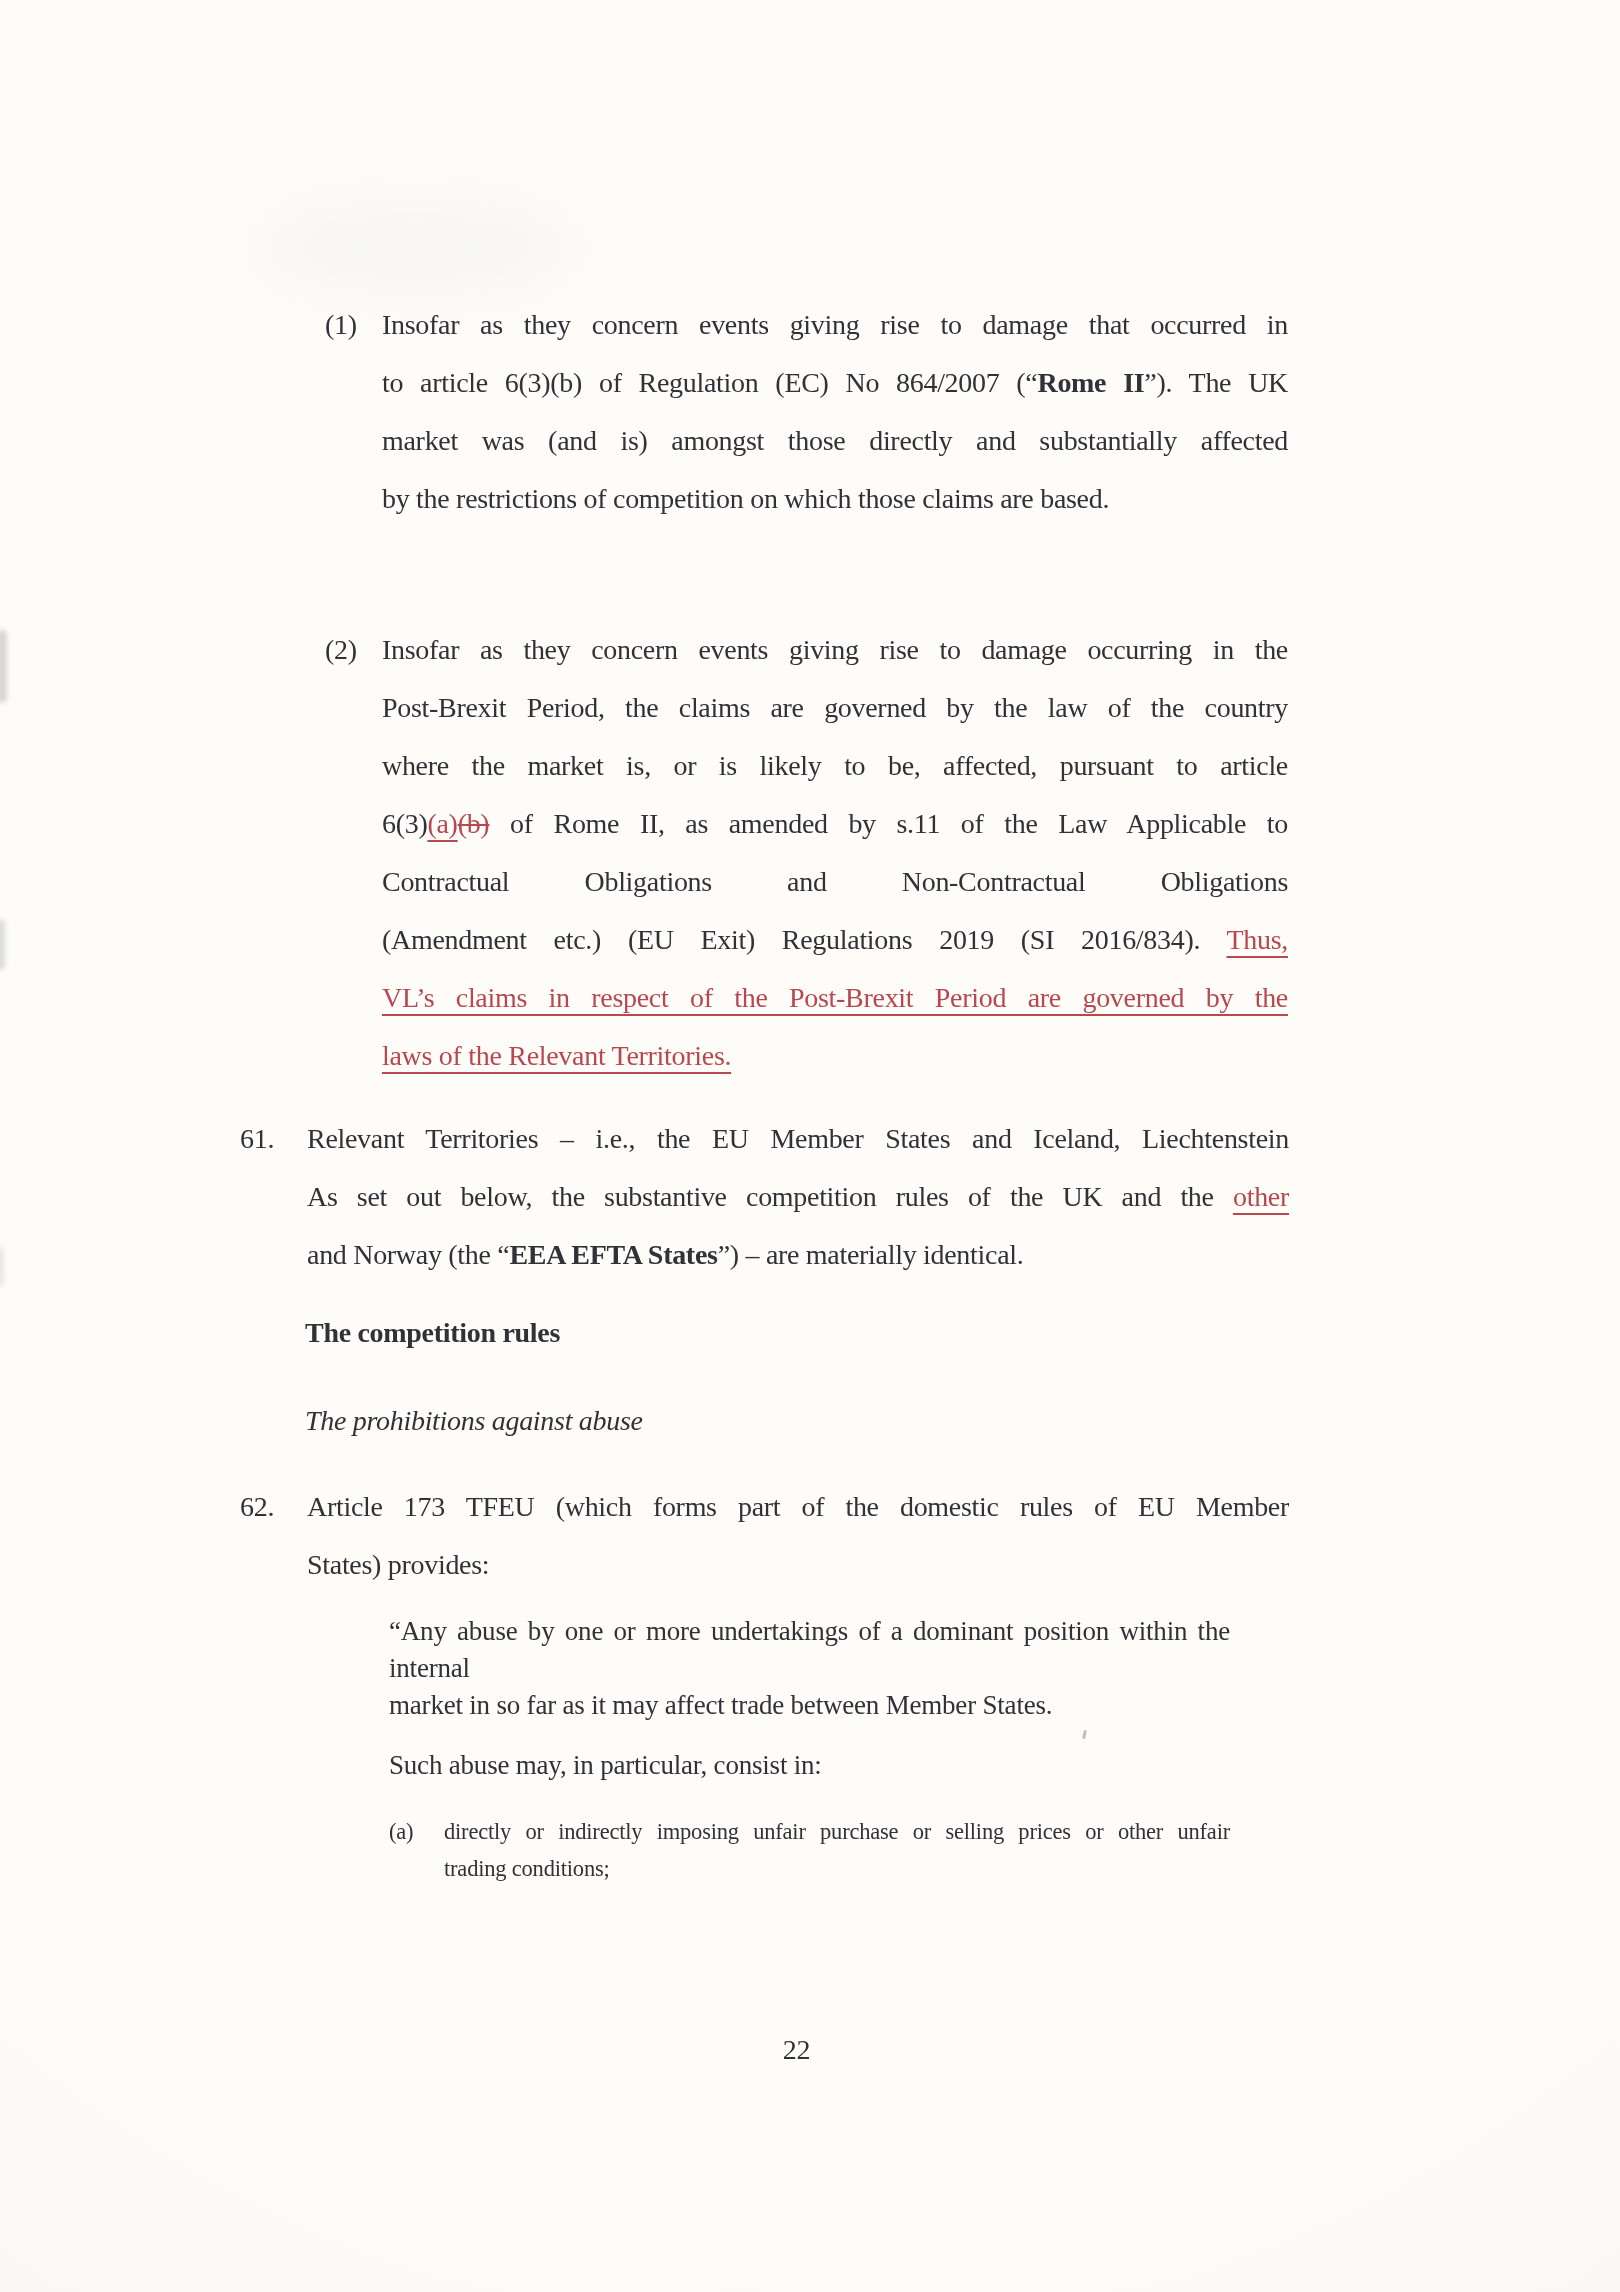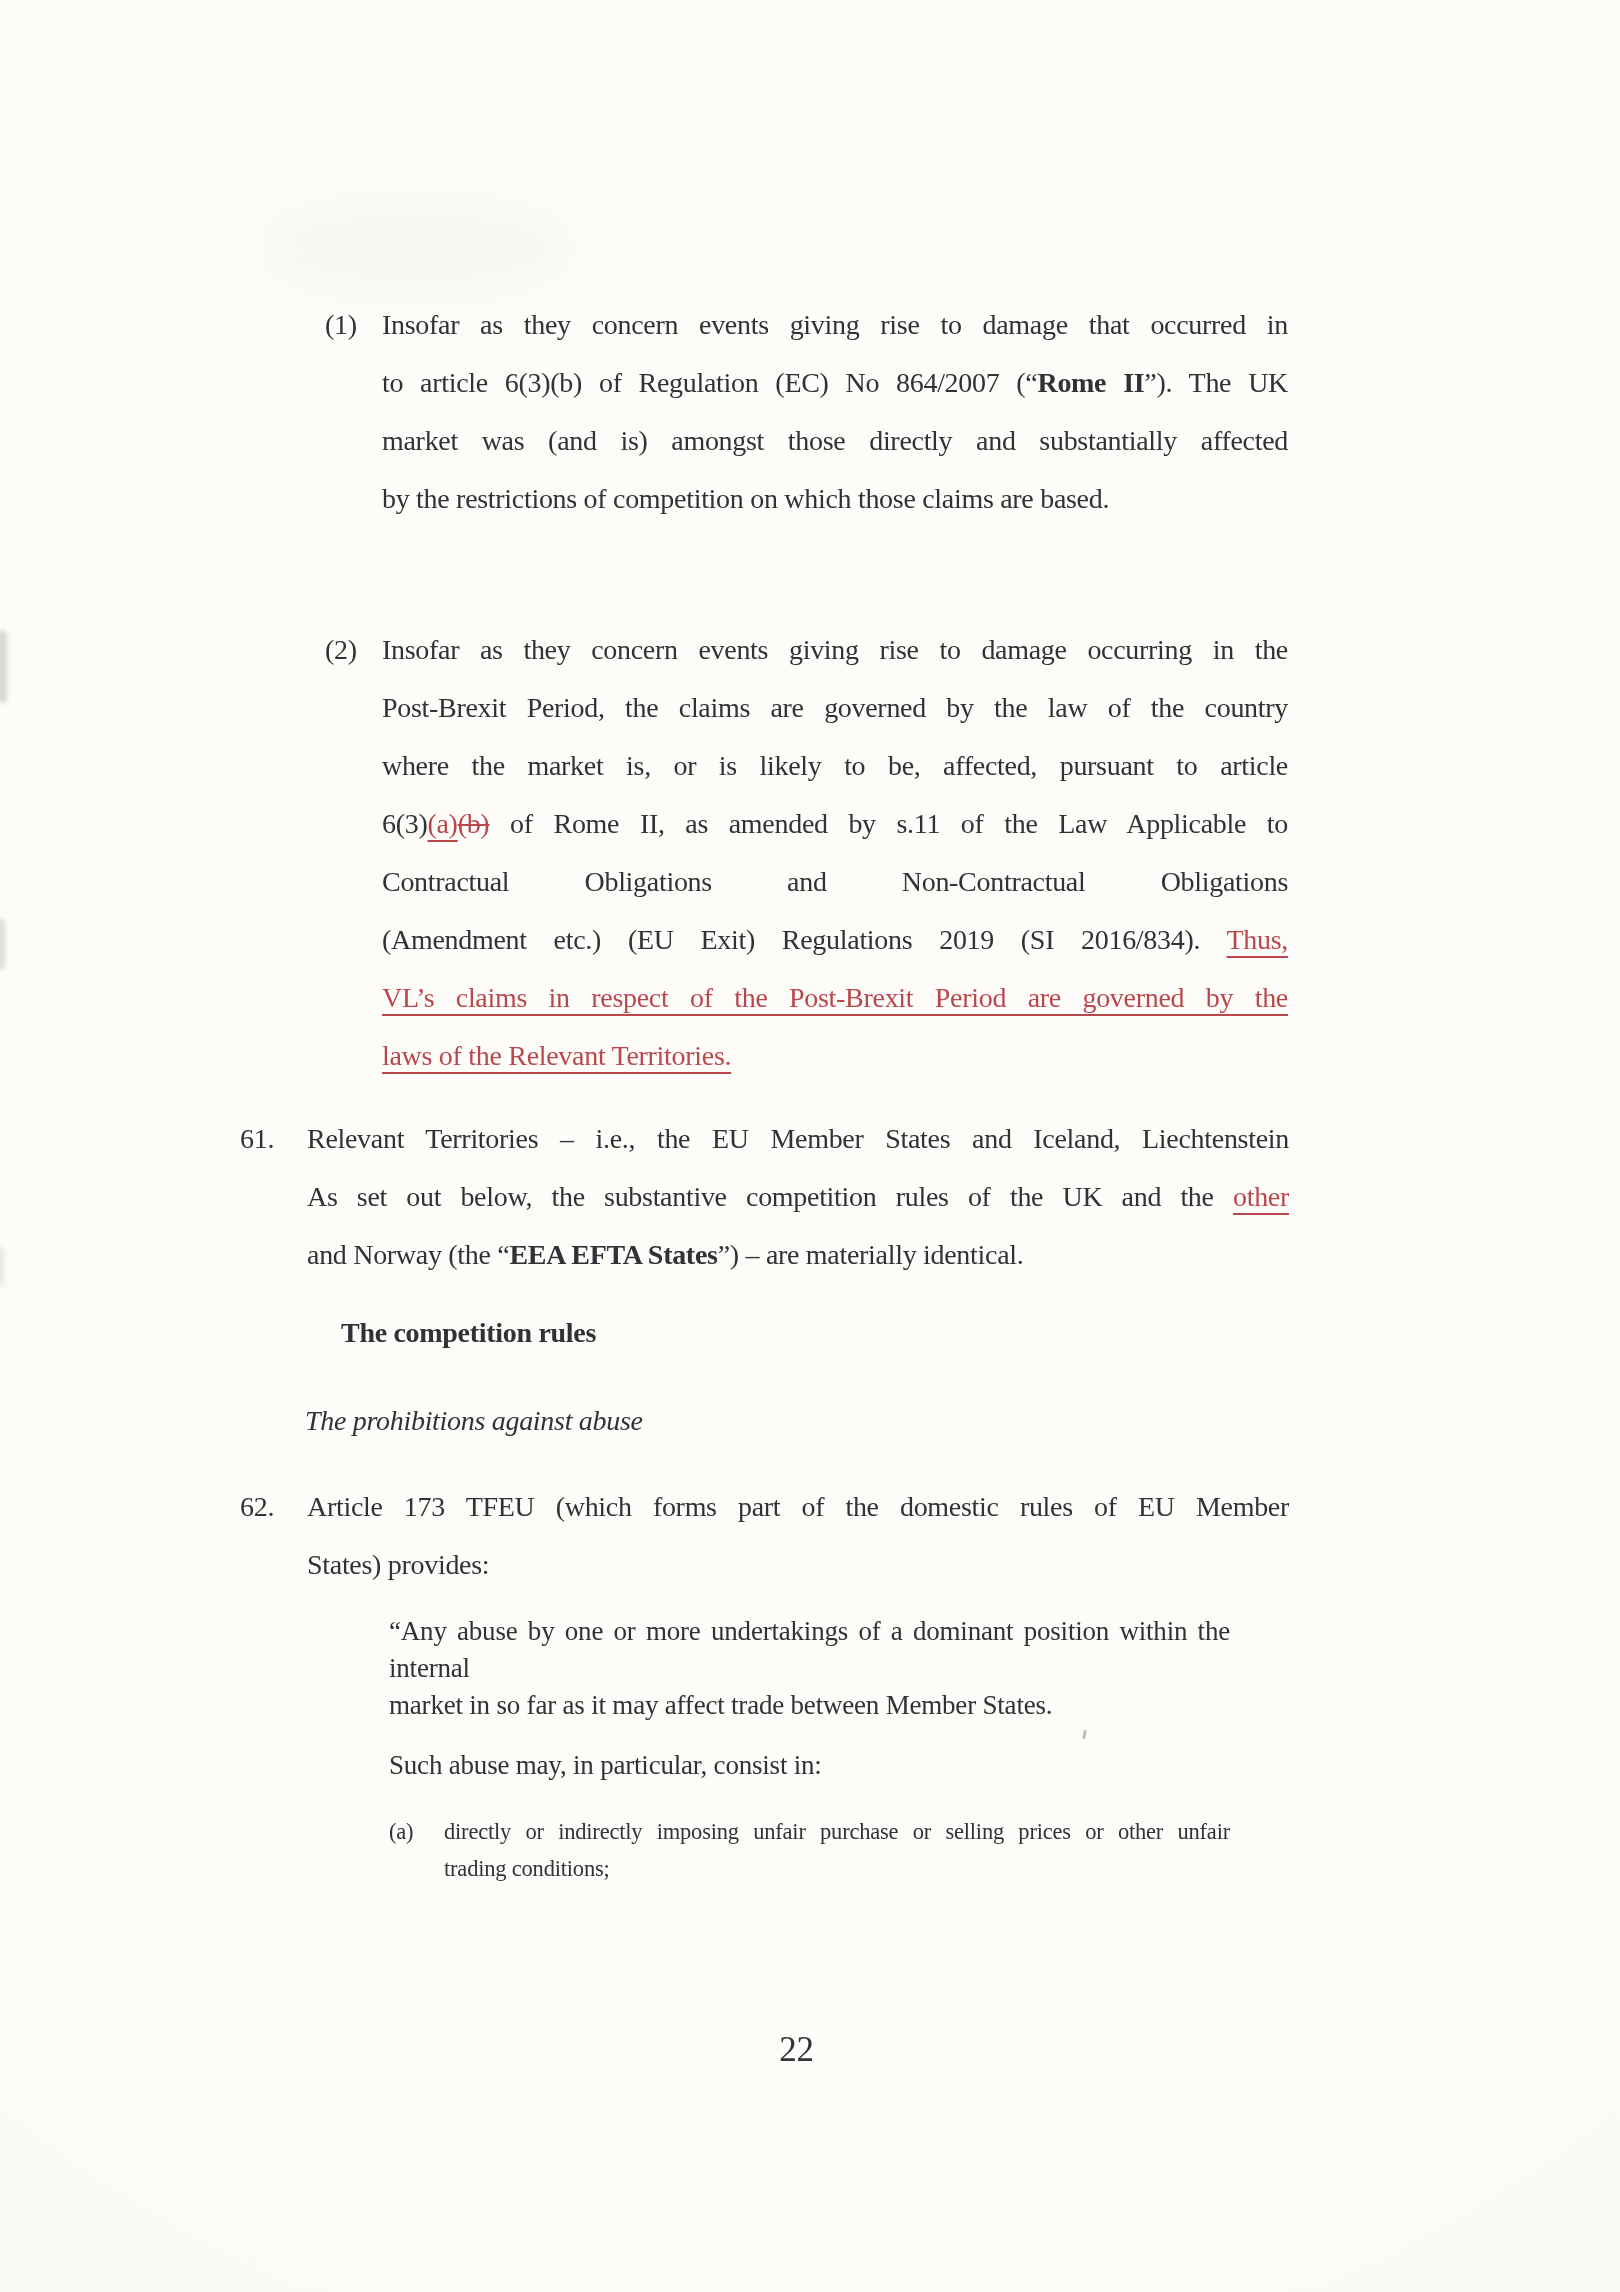--- a/index.html
+++ b/index.html
@@ -20,21 +20,21 @@
   .block { position: absolute; display: flex; }
   .marker { flex: 0 0 auto; }
   .lines { flex: 1 1 auto; min-width: 0; }
   .line { text-align: justify; text-align-last: left; overflow: hidden; white-space: normal; }
   .line.just { text-align-last: justify; }
 
   .k-item1 { left: 240px; width: 1049px; }
   .k-item1 .marker { width: 67px; }
   .k-item2 { left: 325px; width: 963px; }
   .k-item2 .marker { width: 57px; }
-  .k-heading { left: 305px; width: 984px; font-weight: bold; margin-left: 36px; }
+  .k-heading { left: 305px; width: 984px; font-weight: bold; }
   .k-subheading { left: 305px; width: 984px; font-style: italic; }
   .k-quote { left: 389px; width: 841px; font-size: 27px; line-height: 37px; letter-spacing: -0.2px; }
   .k-quote-item { left: 389px; width: 841px; font-size: 22.5px; line-height: 37px; letter-spacing: -0.2px; }
   .k-quote-item .marker { width: 55px; }
 
   .ins {
     color: #b8474e;
     text-decoration: underline;
     text-decoration-color: #b8474e;
     text-decoration-thickness: 2px;
@@ -47,21 +47,21 @@
     text-decoration-thickness: 2px;
   }
   .bold { font-weight: bold; }
 
   .page-number {
     position: absolute;
     top: 2021px;
     left: 0;
     width: 1593px;
     text-align: center;
-    font-size: 35px;
+    font-size: 28px;
     line-height: 58px;
   }
 
   
   .smudge {
     position: absolute;
     background: #a9a9a2;
     filter: blur(2.9px);
     border-radius: 5.9px;
     pointer-events: none;

